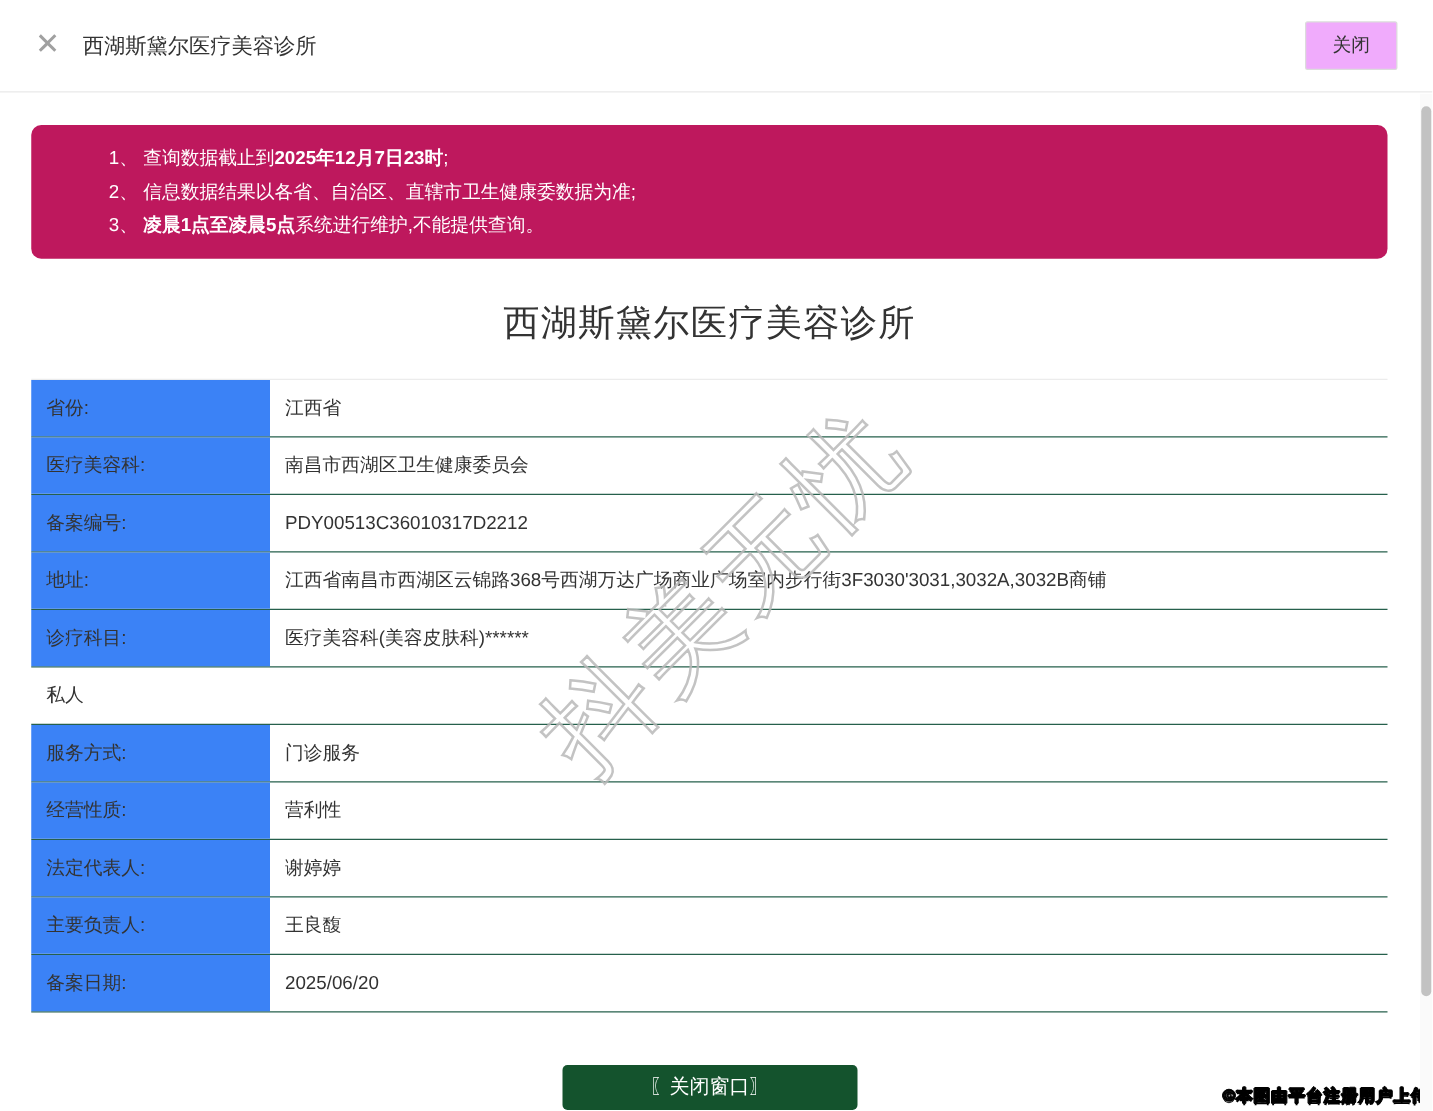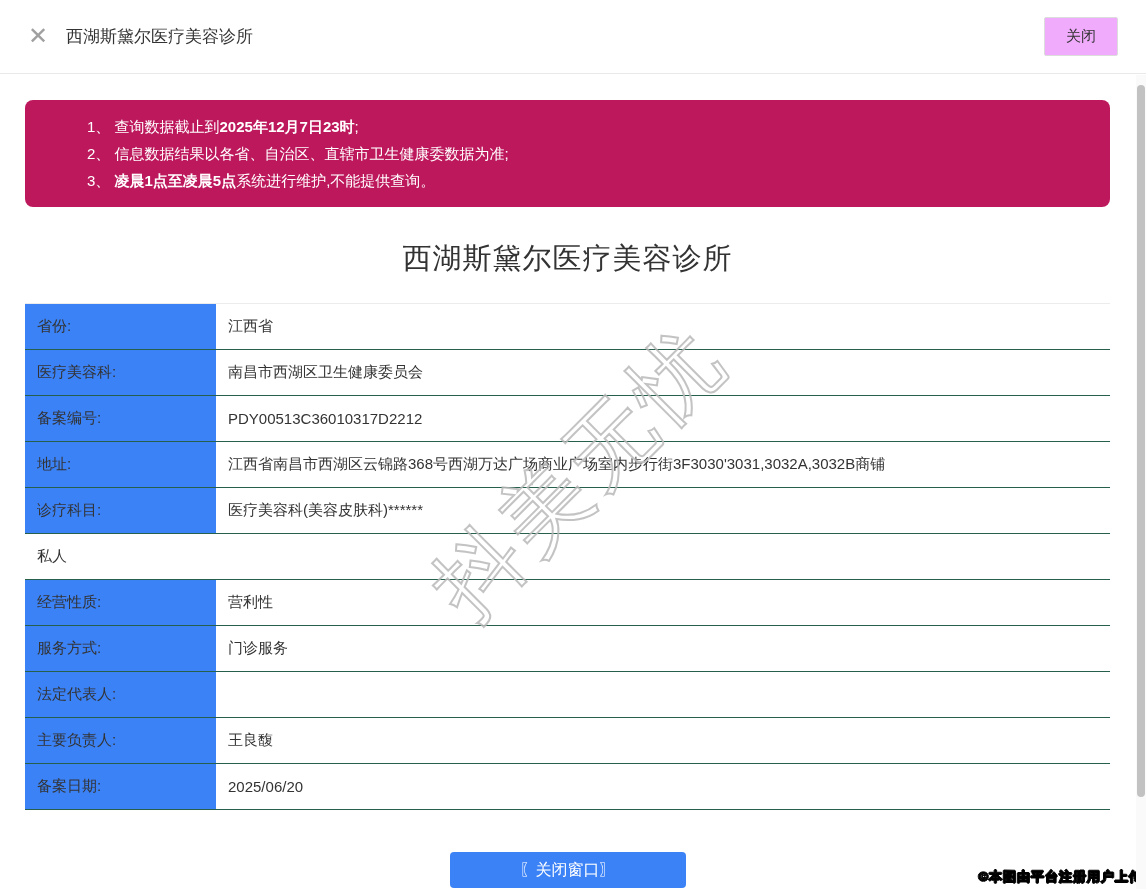--- a/index.html
+++ b/index.html
@@ -48,21 +48,21 @@
     padding-left: 12px; font-size: 15px; color: #333; flex-shrink: 0;
   }
   .tvalue {
     flex: 1; display: flex; align-items: center;
     padding-left: 12px; font-size: 15px; color: #333;
   }
 
   
   .footer { margin-top: 42px; display: flex; justify-content: center; }
   .close-window-btn {
-    width: 236px; height: 36px; background: #3b82f6; color: #fff;
+    width: 236px; height: 36px; background: #14532d; color: #fff;
     border: none; border-radius: 4px; font-size: 16px; cursor: pointer;
     font-family: inherit; line-height: 36px;
   }
 
   
   .diag-watermark {
     position: absolute; left: 295px; top: 415px; width: 570px;
     text-align: center; font-size: 86px; letter-spacing: 6px;
     transform: rotate(-45deg); pointer-events: none;
     color: transparent; -webkit-text-stroke: 2px rgba(185,185,185,0.85);
@@ -123,29 +123,30 @@
       <div class="tvalue">江西省南昌市西湖区云锦路368号西湖万达广场商业广场室内步行街3F3030'3031,3032A,3032B商铺</div>
     </div>
     <div class="trow">
       <div class="tlabel">诊疗科目:</div>
       <div class="tvalue">医疗美容科(美容皮肤科)******</div>
     </div>
     <div class="trow">
       <div class="tvalue">私人</div>
     </div>
     <div class="trow">
+      <div class="tlabel">服务方式:</div>
+      <div class="tvalue">门诊服务</div>
+    </div>
+    <div class="trow">
       <div class="tlabel">经营性质:</div>
       <div class="tvalue">营利性</div>
     </div>
     <div class="trow">
-      <div class="tlabel">服务方式:</div>
-      <div class="tvalue">门诊服务</div>
-    </div>
-    <div class="trow">
       <div class="tlabel">法定代表人:</div>
+      <div class="tvalue">谢婷婷</div>
     </div>
     <div class="trow">
       <div class="tlabel">主要负责人:</div>
       <div class="tvalue">王良馥</div>
     </div>
     <div class="trow">
       <div class="tlabel">备案日期:</div>
       <div class="tvalue">2025/06/20</div>
     </div>
   </div>

